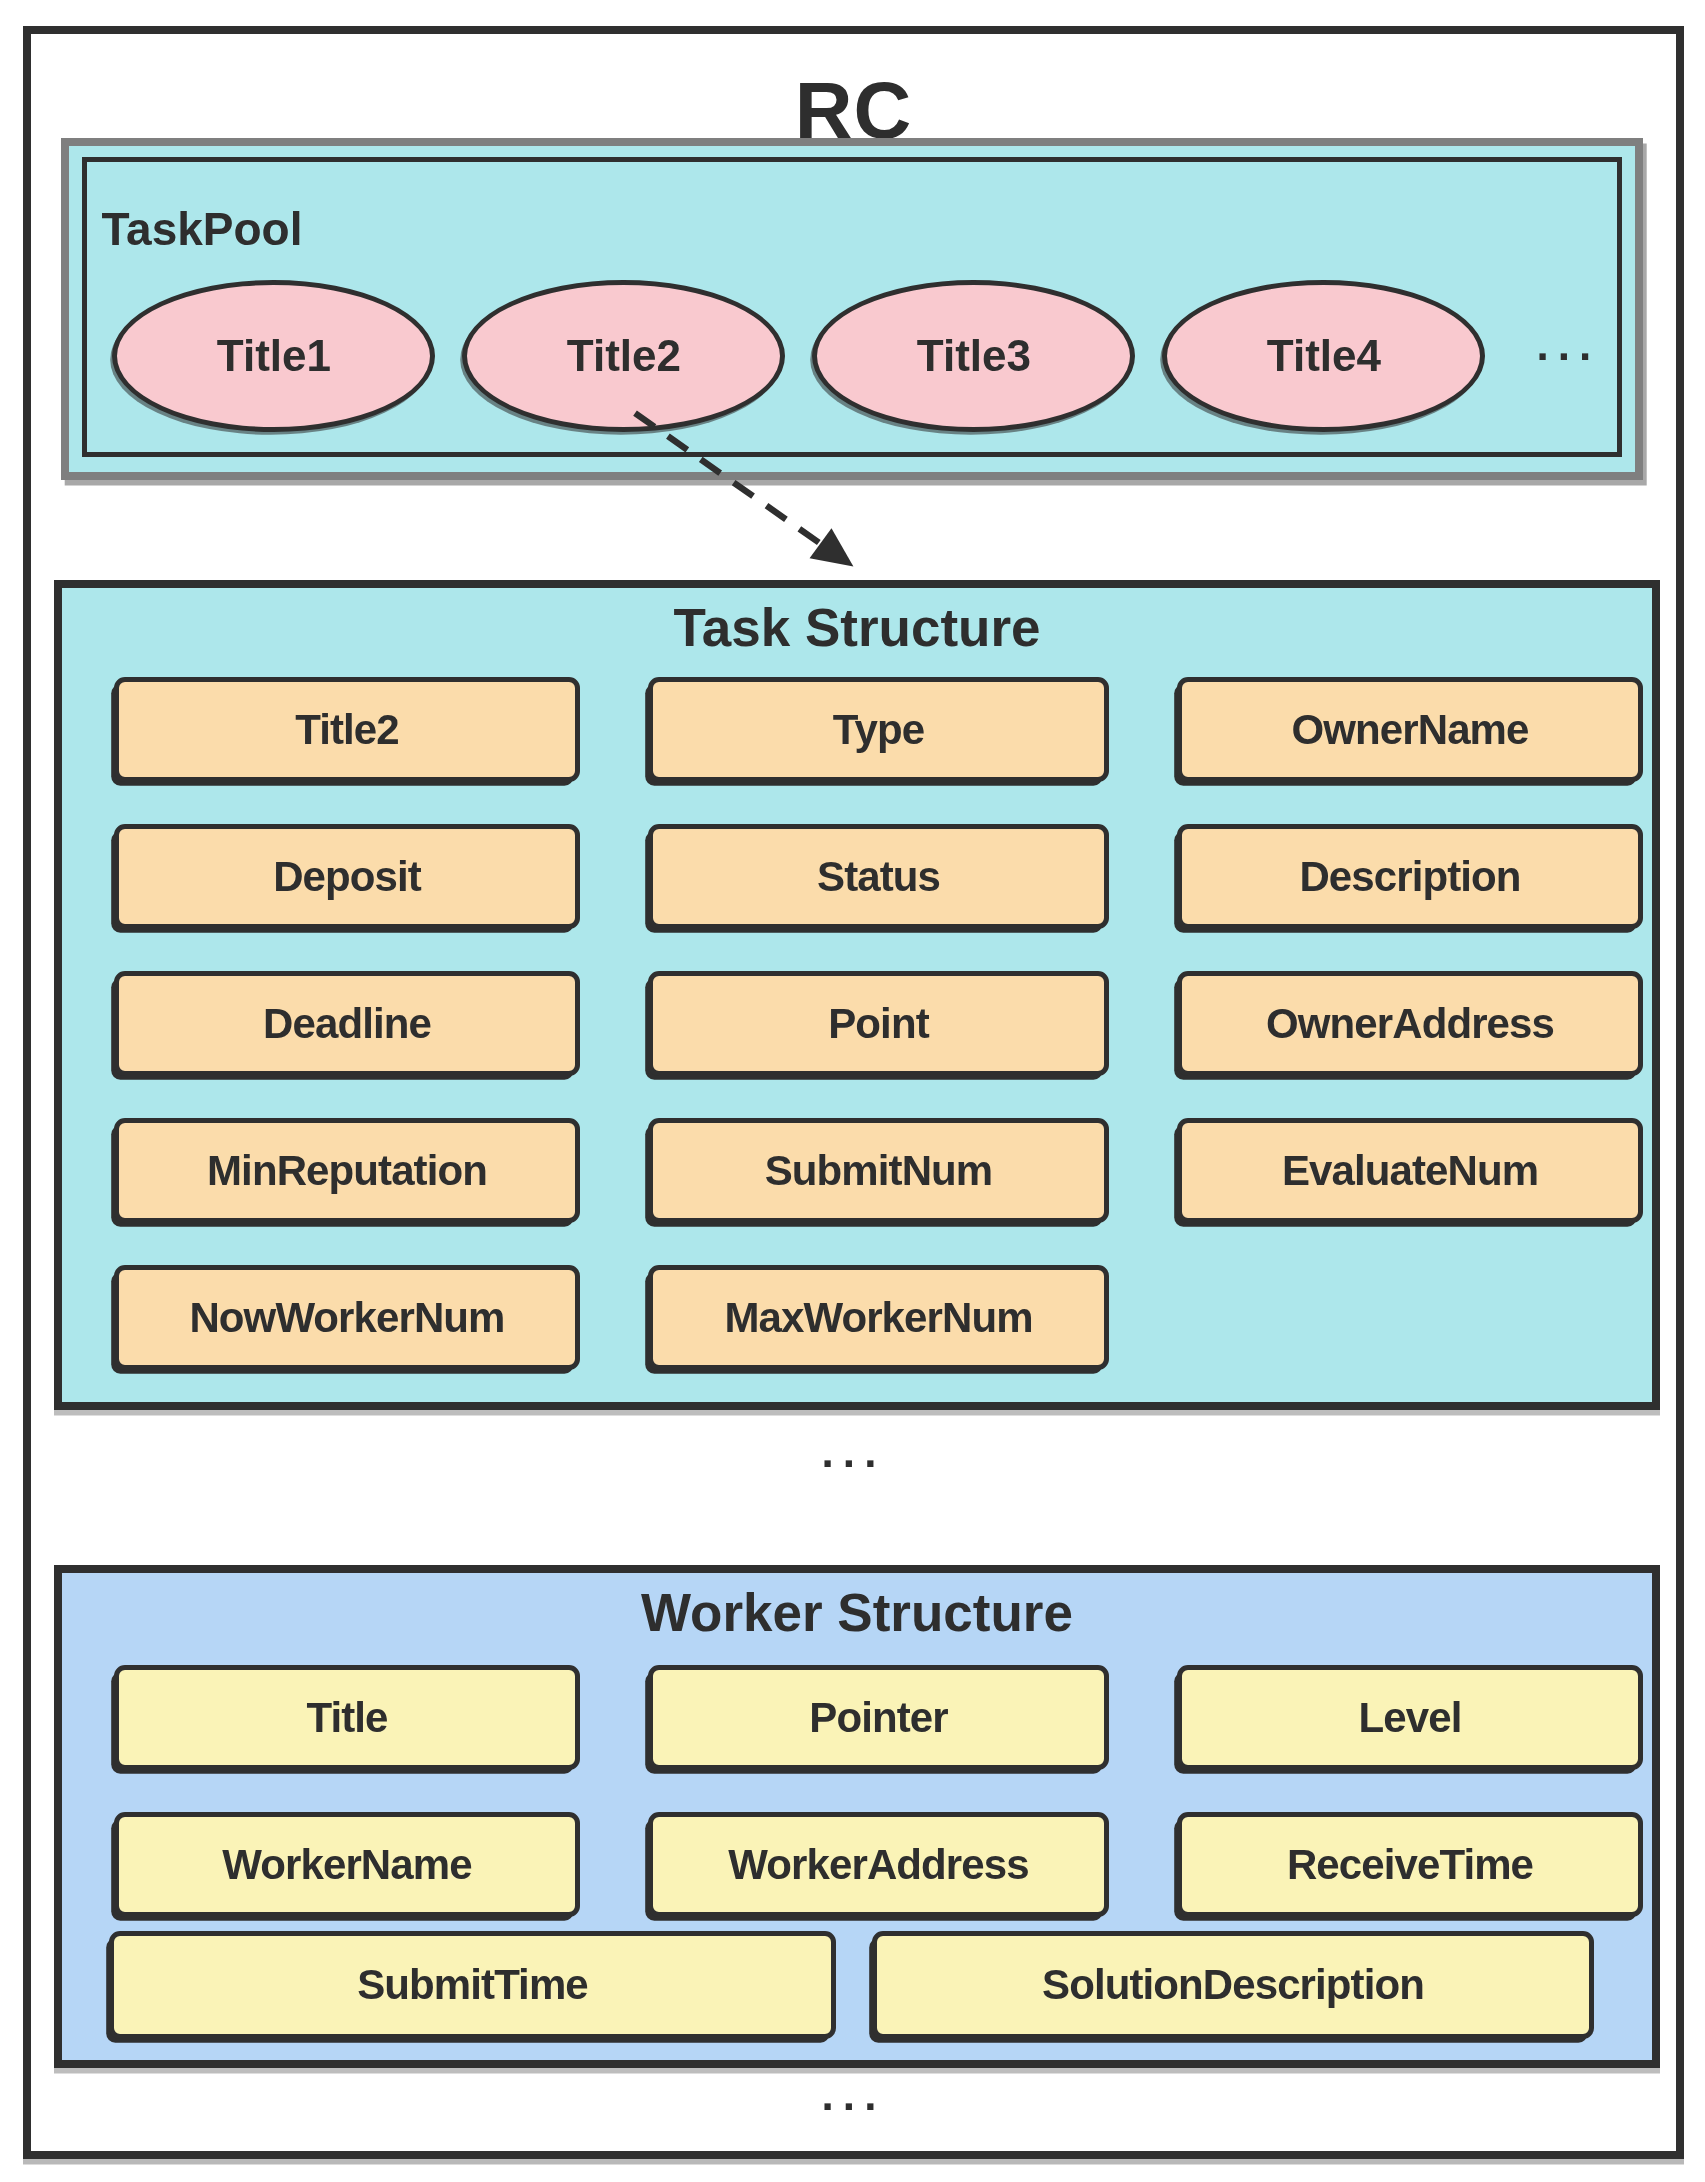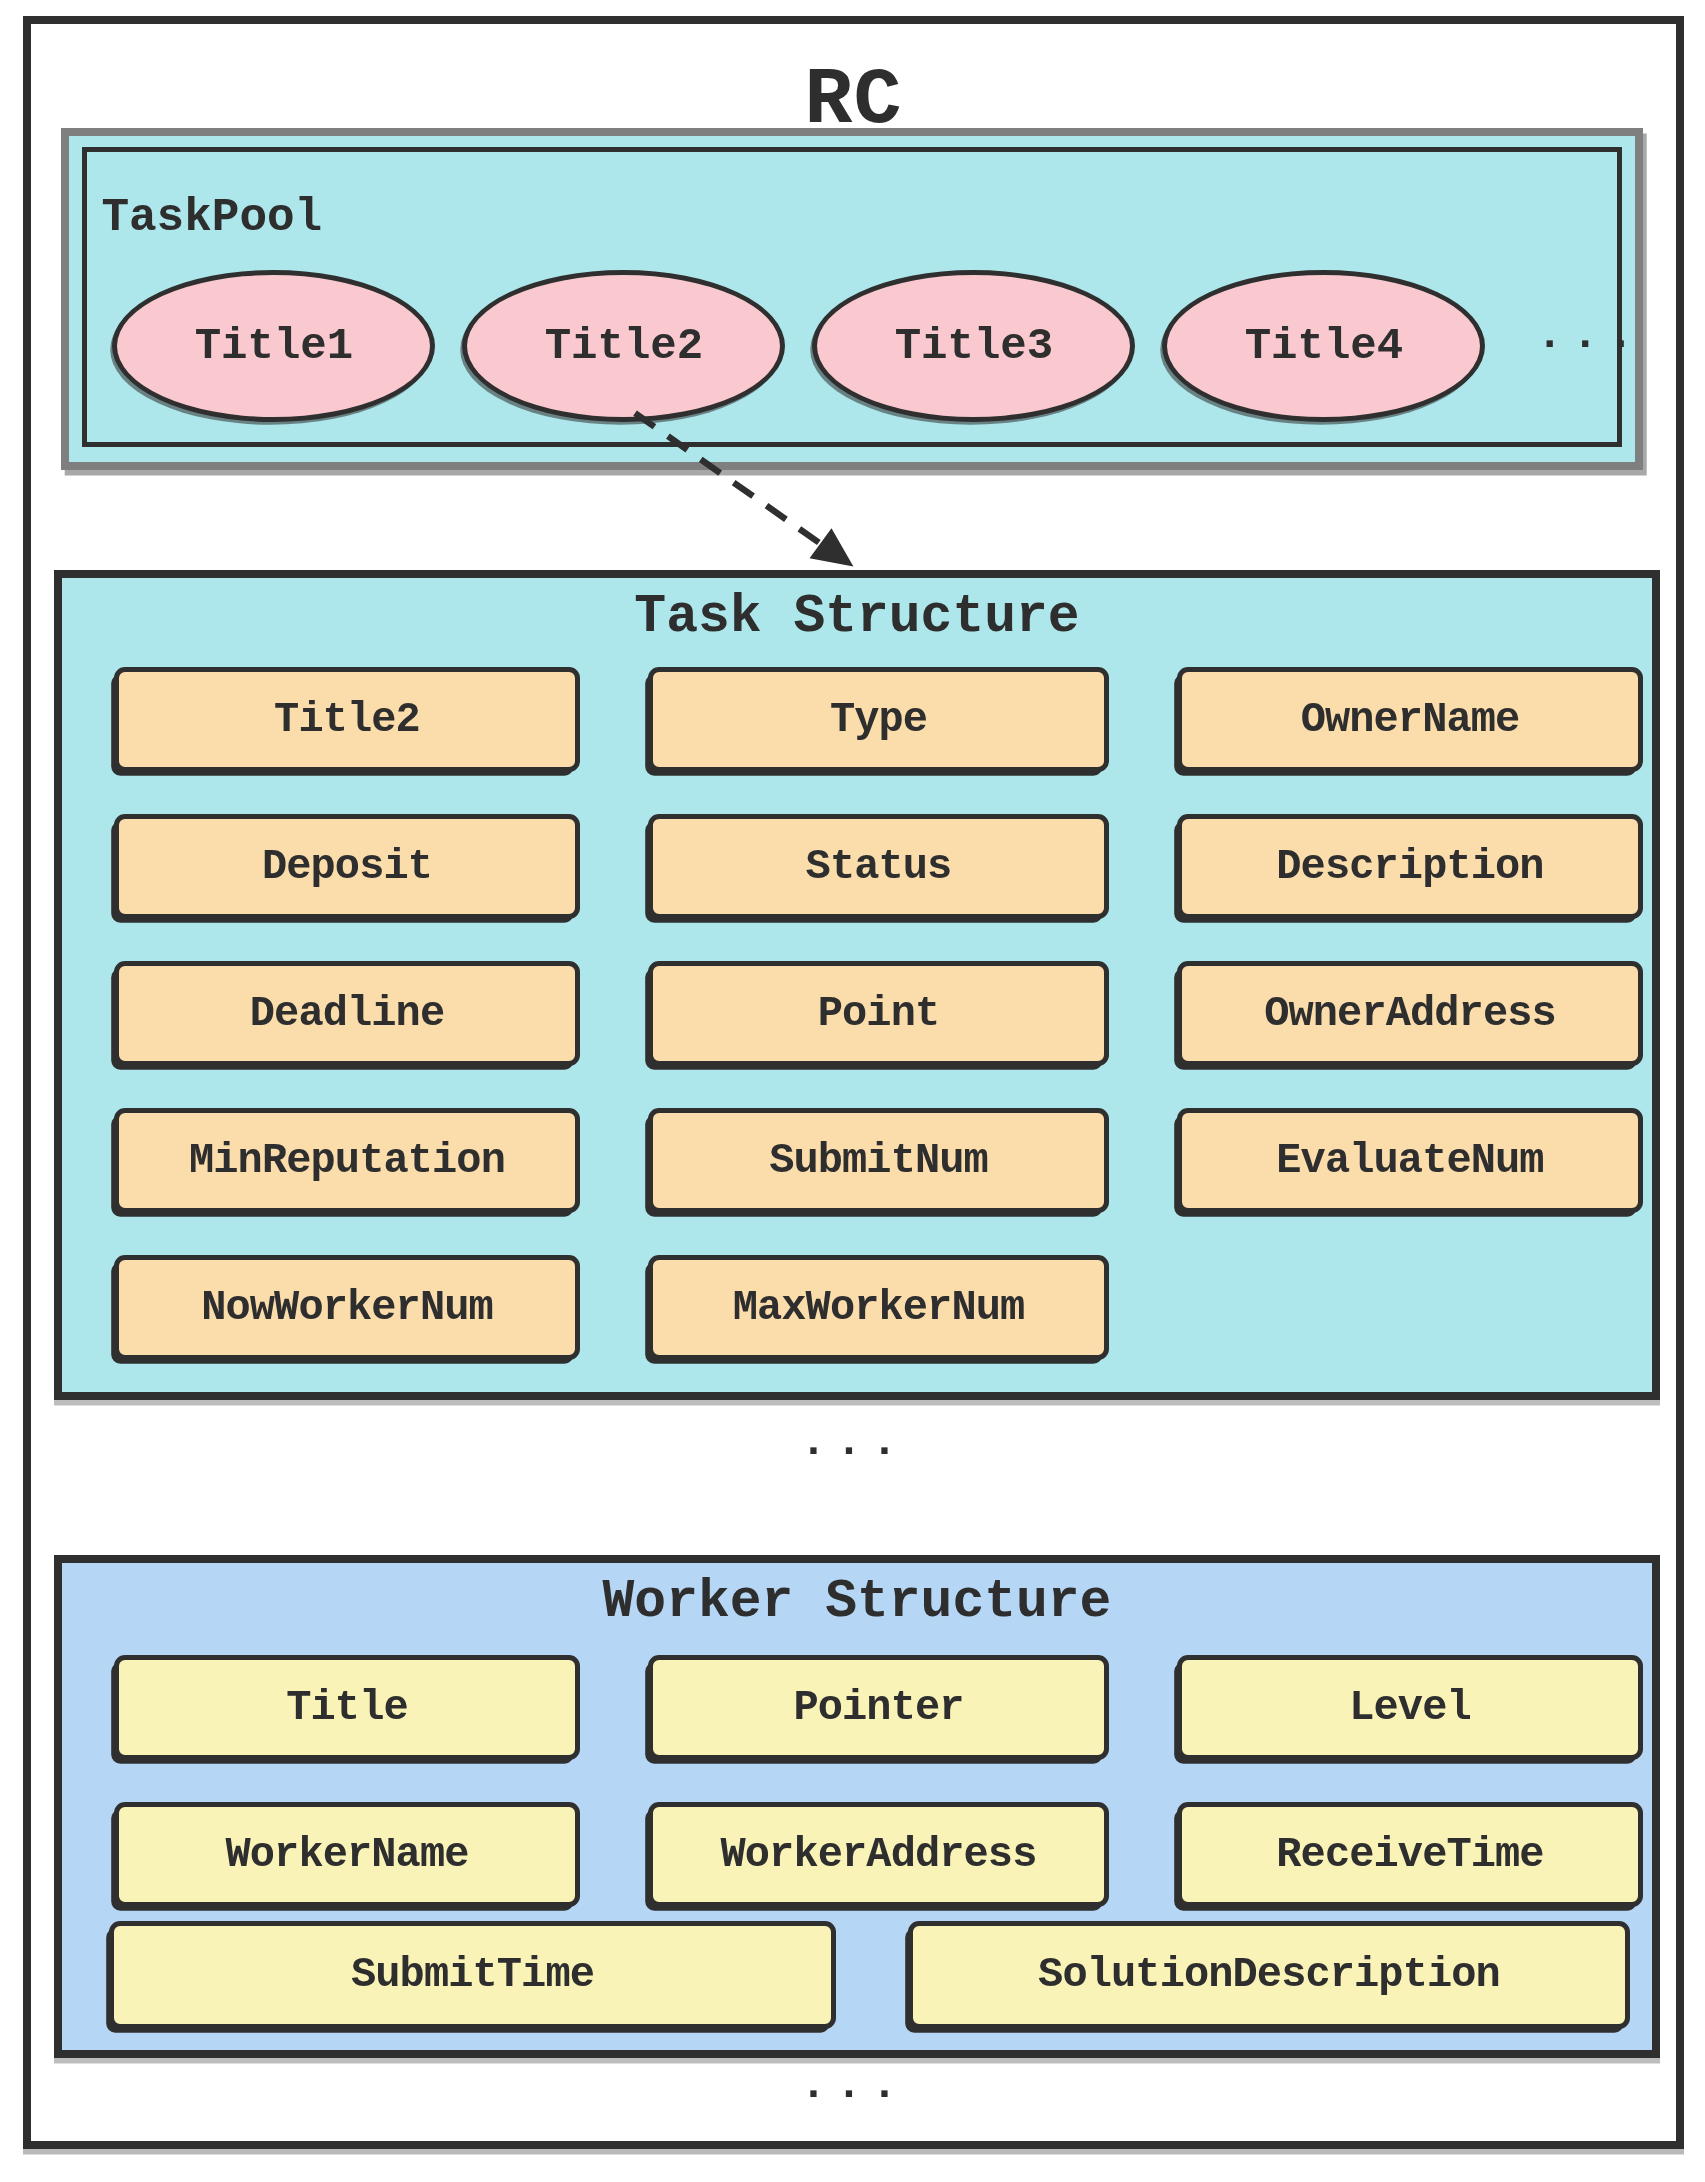--- a/index.html
+++ b/index.html
@@ -7,24 +7,23 @@
     --cyan:#ade7eb; --pink:#f9c9cf; --orange:#fbdcab;
     --blue:#b6d6f6; --yellow:#faf3b7; --text:#2e2e2e;
   }
   html,body{margin:0;padding:0;background:#fff;}
   .page{
     position:relative; width:1705px; height:2183px; background:var(--canvas);
     font-family:"Liberation Sans","DejaVu Sans",sans-serif; color:var(--text);
     overflow:hidden;
   }
   .rc-box{
-    position:absolute; left:23px; top:16px; width:1661px; height:2133px;
+    position:absolute; left:23px; top:26px; width:1661px; height:2133px;
     border:8.2px solid var(--outline); box-sizing:border-box; background:var(--canvas);
     box-shadow:0 5.5px 0 #b9b9b9;
-    font-family:Liberation Mono, monospace;
   }
   .rc-title{
     position:absolute; left:0; right:0; top:31px; text-align:center;
     font-size:80px; font-weight:bold; letter-spacing:0.9px;
   }
   
   .taskpool{
     position:absolute; left:53px; top:132px; width:1582px; height:342px;
     box-sizing:border-box; border:8.2px solid var(--pool-border); background:var(--cyan);
     box-shadow:3.7px 5.5px 0 #a8a8a8;
@@ -74,21 +73,21 @@
   }
   .field.orange{background:var(--orange);}
   .field.yellow{background:var(--yellow);}
   
   .task-structure{top:574px; height:830px; background:var(--cyan);}
   .task-structure .fields-grid{top:89px; row-gap:42px;}
   
   .worker-structure{top:1559px; height:503px; background:var(--blue);padding-left:45px;}
   .worker-structure .fields-grid{top:92px; row-gap:42px;}
   .wide-row{
-    position:absolute; left:47px; top:358px; display:flex; gap:72px; height:108px;
+    position:absolute; left:47px; top:358px; display:flex; gap:36px; height:108px;
   }
   .wide-row .field{height:108px;}
   .wide-field-1{width:727px;}
   .wide-field-2{width:722px;}
   
   .mid-dots{position:absolute; left:0; right:0; top:1424px; text-align:center;}
   .bottom-dots{position:absolute; left:0; right:0; top:2063px; text-align:center;}
   .arrow-layer{position:absolute; left:0; top:0; pointer-events:none;}
 </style>
 </head>

